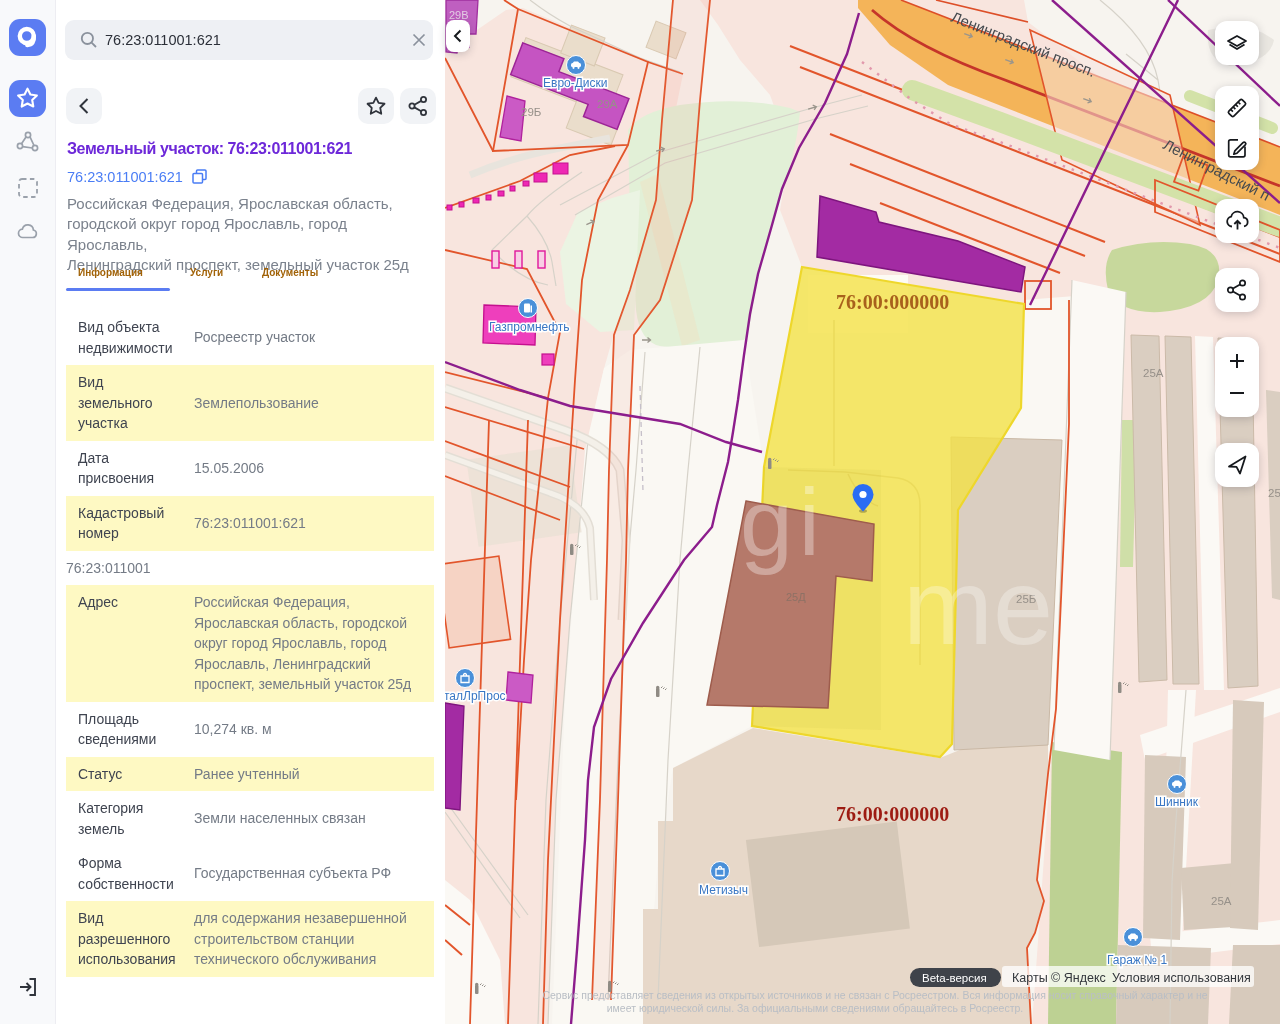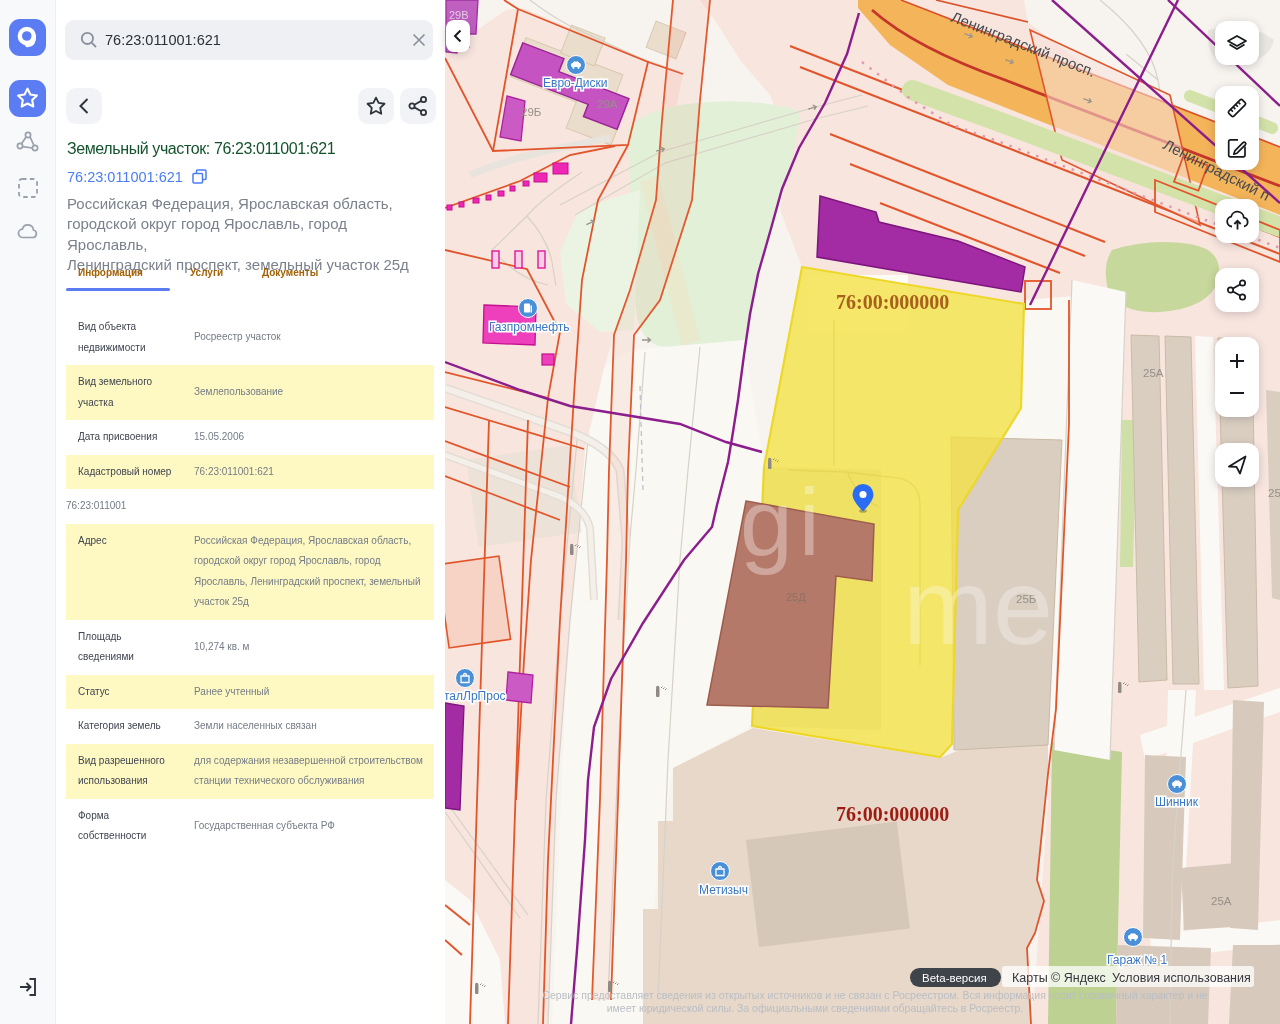--- a/index.html
+++ b/index.html
@@ -5,27 +5,27 @@
 html,body{width:1280px;height:1024px;overflow:hidden;font-family:"Liberation Sans",sans-serif;background:#fff}
 #rail{position:absolute;left:0;top:0;width:56px;height:1024px;background:#f8f9fb;border-right:1px solid #ededf2}
 #panel{position:absolute;left:56px;top:0;width:389px;height:996px;background:#fff}
 #map{position:absolute;left:445px;top:0;width:835px;height:1024px;background:#f7f4ef}
 .railbtn{position:absolute;left:9px;width:37px;height:37px;border-radius:11px}
 .blue{background:#5b7cf2}
 .icn{position:absolute}
 #search{position:absolute;left:9px;top:20px;width:368px;height:40px;background:#eef0f4;border-radius:9px}
 #search .txt{position:absolute;left:40px;top:12px;font-size:14.5px;color:#2b2f38}
 .sqbtn{position:absolute;width:36px;height:36px;background:#f1f3f6;border-radius:10px}
-#title{position:absolute;left:11px;top:140px;font-size:16px;letter-spacing:-0.4px;font-weight:normal;color:#14532d}
+#title{position:absolute;left:11px;top:140px;font-size:16px;letter-spacing:-0.4px;font-weight:bold;color:#6d28d9}
 #cadlink{position:absolute;left:11px;top:169px;font-size:14.5px;color:#4a7df5}
 #addr{position:absolute;left:11px;top:194px;font-size:15px;color:#7b828d;line-height:20.3px;width:360px}
 .tab{position:absolute;top:267px;font-size:10px;font-weight:bold;color:#a16207}
 #tabline{position:absolute;left:10px;top:288px;width:104px;height:3px;background:#5b7cf2;border-radius:2px}
 #tbl{position:absolute;left:10px;top:310px;width:368px}
-.row{display:flex;font-size:10px}
+.row{display:flex;font-size:14px}
 .row.g{background:#fef9c3}
 .row .l{width:128px;padding:7px 22px 7px 12px;color:#3f4450;font-weight:500;line-height:20.5px}
 .row .v{width:240px;padding:7px 10px 7px 0;color:#747b86;line-height:20.5px;display:flex;align-items:center}
 .mapbtn{position:absolute;background:#fff;border-radius:12px;box-shadow:0 2px 8px rgba(40,40,60,.22);display:flex;align-items:center;justify-content:center;flex-direction:column}
 </style></head>
 <body>
 <div id="map"><svg width="835" height="1024" viewBox="445 0 835 1024" xmlns="http://www.w3.org/2000/svg" font-family="Liberation Sans, sans-serif">
 <rect x="445" y="0" width="835" height="1024" fill="#f7f4ef"></rect>
 <polygon points="445,52 506,10 523,8 652,62 683,74 656,205 628,285 605,365 588,440 570,620 556,800 548,1024 445,1024" fill="#f8e5de"></polygon>
 <polygon points="700,0 1024,0 1028,22 1100,77 1280,146 1280,1024 1032,1024 1041,900 1050,770 1058,700 1063,560 1068,425 1072,330 1060,315 1024,304 950,291 870,278 802,267 780,210 790,150 770,95 740,60 718,25" fill="#f8e5de"></polygon>
@@ -370,27 +370,27 @@
         <div class="v">10,274 кв. м</div>
       </div>
     <div class="row g">
         <div class="l">Статус</div>
         <div class="v">Ранее учтенный</div>
       </div>
     <div class="row">
         <div class="l">Категория земель</div>
         <div class="v">Земли населенных связан</div>
       </div>
+    <div class="row">
+        <div class="l">Форма собственности</div>
+        <div class="v">Государственная субъекта РФ</div>
+      </div>
     <div class="row g">
         <div class="l">Вид разрешенного использования</div>
         <div class="v">для содержания незавершенной строительством станции технического обслуживания</div>
-      </div>
-    <div class="row">
-        <div class="l">Форма собственности</div>
-        <div class="v">Государственная субъекта РФ</div>
       </div>
   </div>
 </div>
 <div class="mapbtn" style="left:1215px;top:21px;width:44px;height:44px">
     <svg width="26" height="26" viewBox="0 0 26 26" fill="none" stroke="#16191d" stroke-width="1.8" stroke-linejoin="round">
       <path d="M4 11 L13 6 L22 11 L13 16 Z"></path>
       <path d="M5.5 14.5 L13 19 L20.5 14.5"></path>
     </svg>
   </div>
 <div class="mapbtn" style="left:1215px;top:86px;width:44px;height:84px;justify-content:space-between;padding:10px 0">

